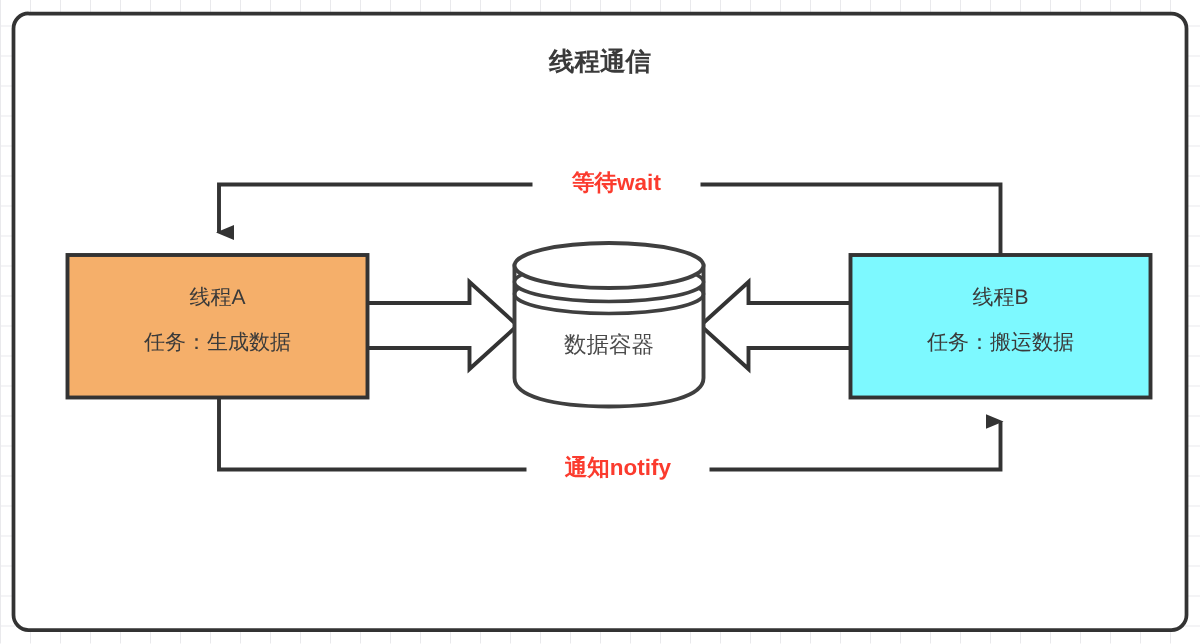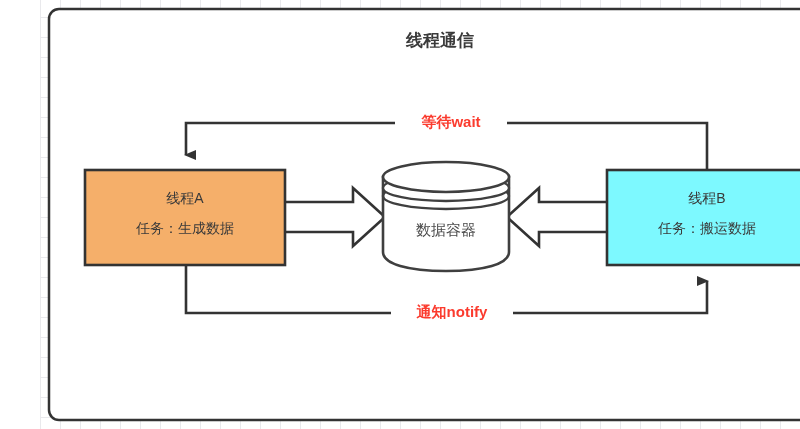--- a/index.html
+++ b/index.html
@@ -11,21 +11,20 @@
     width: 800px;
     height: 429px;
     overflow: hidden;
     background: #ffffff;
     font-family: "Liberation Sans", "DejaVu Sans", sans-serif;
   }
   #stage {
     position: relative;
     width: 756px;
     height: 429px;
-    margin-left: 40px;
   }
   #grid-bg,
   #diagram-svg {
     position: absolute;
     left: 0;
     top: 0;
     width: 800px;
     height: 429px;
   }
   #grid-bg {

